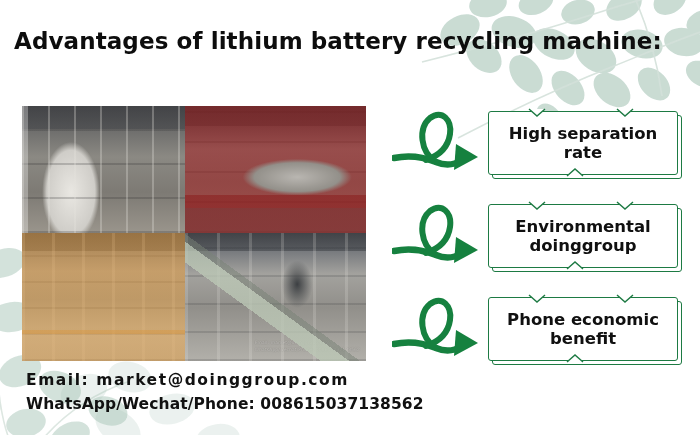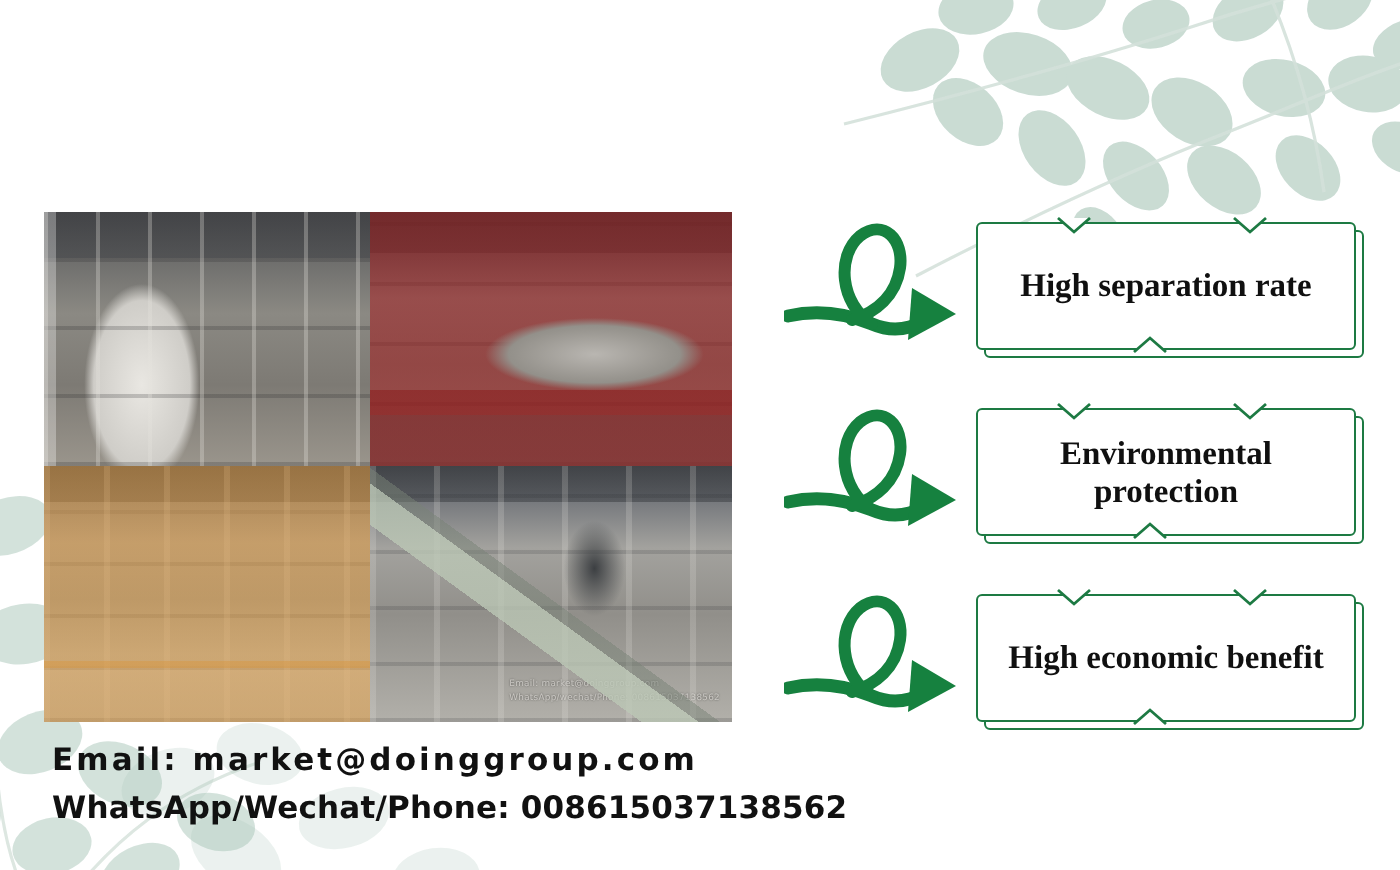--- a/index.html
+++ b/index.html
@@ -106,21 +106,21 @@
   
   .contact{position:absolute;left:26px;top:371px;}
   .c-email{font-size:15.5px;font-weight:bold;color:#111;letter-spacing:1.55px;white-space:nowrap;}
   .c-phone{font-size:15.5px;font-weight:bold;color:#111;margin-top:6px;letter-spacing:.1px;white-space:nowrap;}
 
   
   .rows{position:absolute;left:392px;top:104px;width:296px;}
   .row{position:relative;height:93px;}
   .arrow{position:absolute;left:0;top:6px;width:92px;height:72px;}
 
-  .boxwrap{position:absolute;left:96px;top:7px;width:192px;height:66px;font-family:Liberation Serif, serif;}
+  .boxwrap{position:absolute;left:96px;top:7px;width:192px;height:66px;}
   .box-shadow{position:absolute;left:4px;top:4px;width:188px;height:62px;
               border:1.4px solid #1d7a43;border-radius:3px;background:transparent;}
   .box{position:absolute;left:0;top:0;width:188px;height:62px;
        border:1.6px solid #1d7a43;border-radius:3px;background:#fff;
        display:flex;align-items:center;justify-content:center;text-align:center;}
   .box-label{font-size:16.5px;font-weight:bold;color:#101010;line-height:1.16;padding:0 6px;}
   .notch{position:absolute;pointer-events:none;}
 </style>
 </head>
 <body>
@@ -184,20 +184,21 @@
       <ellipse cx="24" cy="36" rx="24" ry="16" transform="rotate(-20 24 36)"></ellipse>
       <ellipse cx="70" cy="22" rx="22" ry="15" transform="rotate(14 70 22)"></ellipse>
       <ellipse cx="58" cy="72" rx="25" ry="16" transform="rotate(34 58 72)"></ellipse>
       <ellipse cx="112" cy="54" rx="23" ry="15" transform="rotate(-14 112 54)"></ellipse>
       <ellipse cx="104" cy="98" rx="21" ry="14" transform="rotate(26 104 98)"></ellipse>
       <ellipse cx="158" cy="84" rx="22" ry="15" transform="rotate(-8 158 84)"></ellipse>
       <ellipse cx="196" cy="100" rx="20" ry="13" transform="rotate(18 196 100)"></ellipse>
     </g>
   </svg>
 
+  <div class="title">Advantages of lithium battery recycling machine:</div>
 
   <div class="collage">
     <div class="cell p1"></div>
     <div class="cell p2"></div>
     <div class="cell p3"></div>
     <div class="cell p4">
       <div class="photo-wm">
         <div>Email: market@doinggroup.com</div>
         <div>WhatsApp/wechat/Phone: 008615037138562</div>
       </div>
@@ -236,21 +237,21 @@
 
     <div class="row">
       <svg class="arrow" viewBox="0 0 92 72">
         <path d="M2 48 C20 44 34 48 44 52 C58 58 70 52 74 46" fill="none" stroke="#16813f" stroke-width="6.5" stroke-linecap="round"></path>
         <path d="M44 52 C28 42 26 18 38 8 C50 -1 60 10 58 24 C56 38 46 46 34 50" fill="none" stroke="#16813f" stroke-width="6" stroke-linecap="round"></path>
         <path d="M64 34 L86 47 L62 60 Z" fill="#16813f"></path>
       </svg>
       <div class="boxwrap">
         <div class="box-shadow"></div>
         <div class="box">
-          <span class="box-label">Environmental protection</span>
+          <span class="box-label">Environmental doinggroup</span>
         </div>
         <svg class="notch" style="left:40px;top:-3px;width:18px;height:9px" viewBox="0 0 18 9">
             <path d="M1 1 L9 8 L17 1" fill="#fff" stroke="#1d7a43" stroke-width="1.4"></path>
           </svg>
         <svg class="notch" style="left:128px;top:-3px;width:18px;height:9px" viewBox="0 0 18 9">
             <path d="M1 1 L9 8 L17 1" fill="#fff" stroke="#1d7a43" stroke-width="1.4"></path>
           </svg>
         <svg class="notch" style="left:78px;top:57px;width:18px;height:9px" viewBox="0 0 18 9">
             <path d="M1 8 L9 1 L17 8" fill="#fff" stroke="#1d7a43" stroke-width="1.4"></path>
           </svg>
@@ -259,21 +260,21 @@
 
     <div class="row">
       <svg class="arrow" viewBox="0 0 92 72">
         <path d="M2 48 C20 44 34 48 44 52 C58 58 70 52 74 46" fill="none" stroke="#16813f" stroke-width="6.5" stroke-linecap="round"></path>
         <path d="M44 52 C28 42 26 18 38 8 C50 -1 60 10 58 24 C56 38 46 46 34 50" fill="none" stroke="#16813f" stroke-width="6" stroke-linecap="round"></path>
         <path d="M64 34 L86 47 L62 60 Z" fill="#16813f"></path>
       </svg>
       <div class="boxwrap">
         <div class="box-shadow"></div>
         <div class="box">
-          <span class="box-label">High economic benefit</span>
+          <span class="box-label">Phone economic benefit</span>
         </div>
         <svg class="notch" style="left:40px;top:-3px;width:18px;height:9px" viewBox="0 0 18 9">
             <path d="M1 1 L9 8 L17 1" fill="#fff" stroke="#1d7a43" stroke-width="1.4"></path>
           </svg>
         <svg class="notch" style="left:128px;top:-3px;width:18px;height:9px" viewBox="0 0 18 9">
             <path d="M1 1 L9 8 L17 1" fill="#fff" stroke="#1d7a43" stroke-width="1.4"></path>
           </svg>
         <svg class="notch" style="left:78px;top:57px;width:18px;height:9px" viewBox="0 0 18 9">
             <path d="M1 8 L9 1 L17 8" fill="#fff" stroke="#1d7a43" stroke-width="1.4"></path>
           </svg>

